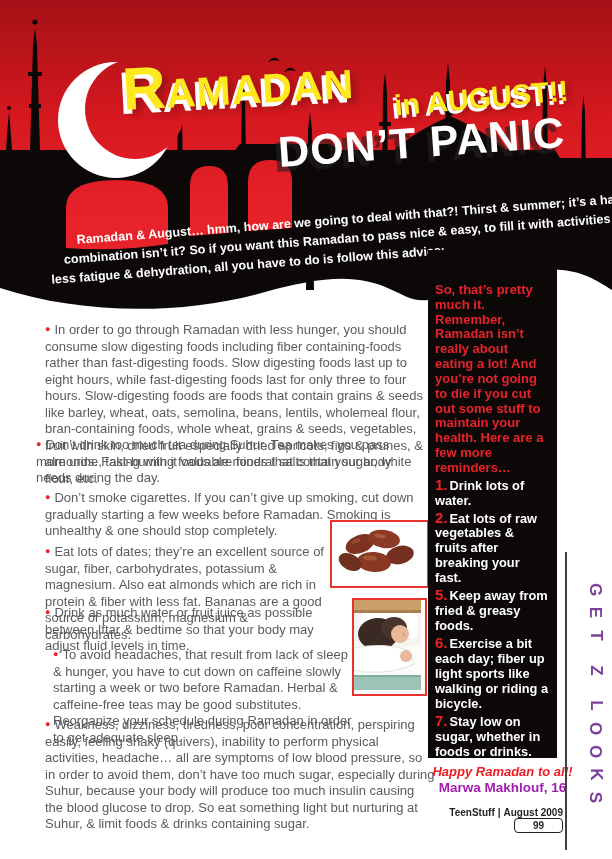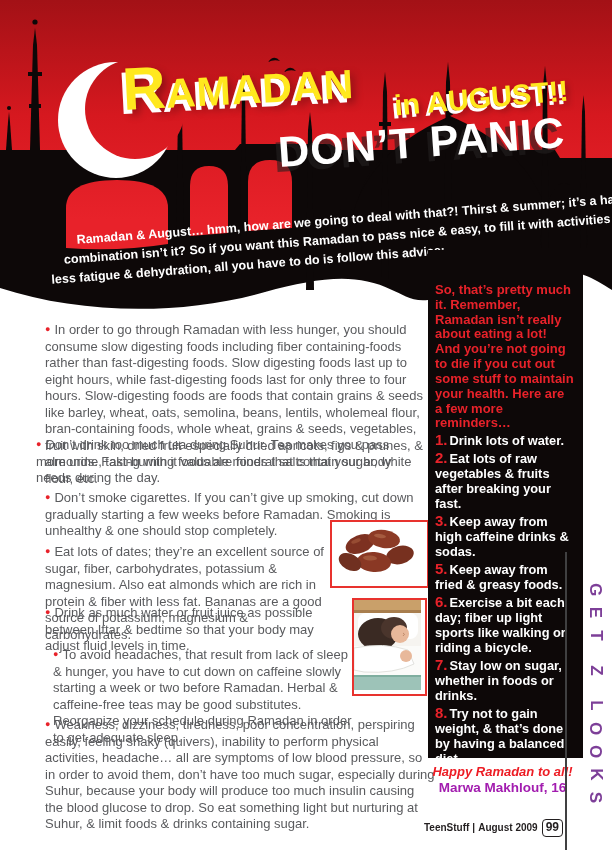--- a/index.html
+++ b/index.html
@@ -33,36 +33,36 @@
   #p4{left:45px;top:536px;width:280px;margin-top:8px;}
   #p5{left:45px;top:605px;width:300px;}
   #p6{left:45px;top:647px;width:304px;margin-left:8px;}
   #p7{left:45px;top:717px;width:390px;}
 
   .img-frame{position:absolute;border:2px solid #e8322e;background:#ffffff;overflow:hidden;}
   .img-dates{left:330px;top:520px;width:95px;height:64px;}
   .img-sleep{left:352px;top:598px;width:71px;height:94px;}
   .img-frame svg{display:block;}
 
-  .sidebar{position:absolute;left:428px;top:250px;width:155px;height:508px;background:#0d0808;
+  .sidebar{position:absolute;left:428px;top:250px;width:129px;height:508px;background:#0d0808;
            box-sizing:border-box;padding:33px 8px 0 7px;overflow:hidden;}
   .sidebar-intro{color:#e8222a;font-weight:bold;font-size:13px;line-height:1.14;}
   .reminders{}
   .rem-item{color:#ffffff;font-weight:bold;font-size:12.8px;line-height:1.17;}
   .rem-num{color:#e8222a;font-size:15px;margin-right:2px;}
 
   .happy{position:absolute;left:428px;top:764px;width:149px;text-align:center;color:#ed1c24;
          font-weight:bold;font-style:italic;font-size:13px;}
   .author{position:absolute;left:428px;top:780px;width:149px;text-align:center;color:#a21caf;
          font-weight:bold;font-size:13.5px;}
   .footer{position:absolute;left:420px;top:807px;width:143px;text-align:right;font-size:10px;
          color:#231f20;font-weight:bold;}
   .footer .sep{margin:0 3px;}
-  .badge{display:inline-block;border:1.5px solid #231f20;border-radius:4px;padding:0 3px;
-         margin-left:4px;font-size:12px;line-height:1.3;margin-top:12px;}
+  .badge{display:inline-block;border:1.5px solid #231f20;border-radius:4px;padding:0 18px;
+         margin-left:4px;font-size:10px;line-height:1.3;}
 
   .vline{position:absolute;left:565px;top:552px;width:2px;height:298px;background:#404041;}
   .vtext{position:absolute;left:583px;top:578px;width:26px;display:flex;flex-direction:column;
          align-items:center;}
   .vletter{transform:rotate(90deg);color:#7d3f98;font-weight:bold;font-size:17px;line-height:1;
          margin:3px 0;}
   .vgap{height:12px;}
 </style>
 </head>
 <body>
@@ -181,21 +181,20 @@
       <rect x="0" y="76" width="67" height="14" fill="#9dc3b8"></rect>
       <path d="M0,76 L67,76" stroke="#7fae9f" stroke-width="2"></path>
     </svg>
   </div>
 
   <div class="sidebar">
     <div class="sidebar-intro">So, that’s pretty much it. Remember, Ramadan isn’t really about eating a lot! And you’re not going to die if you cut out some stuff to maintain your health. Here are a few more reminders…</div>
     <div class="reminders">
       <div class="rem-item"><span class="rem-num">1.</span><span>Drink lots of water.</span></div>
       <div class="rem-item"><span class="rem-num">2.</span><span>Eat lots of raw vegetables &amp; fruits after breaking your fast.</span></div>
-      <div class="rem-item"><span class="rem-num">3.</span><span>Keep away from high caffeine drinks &amp; sodas.</span></div>
       <div class="rem-item"><span class="rem-num">5.</span><span>Keep away from fried &amp; greasy foods.</span></div>
       <div class="rem-item"><span class="rem-num">6.</span><span>Exercise a bit each day; fiber up light sports like walking or riding a bicycle.</span></div>
       <div class="rem-item"><span class="rem-num">7.</span><span>Stay low on sugar, whether in foods or drinks.</span></div>
       <div class="rem-item"><span class="rem-num">8.</span><span>Try not to gain weight, &amp; that’s done by having a balanced diet.</span></div>
     </div>
   </div>
 
   <div class="happy">Happy Ramadan to all!</div>
   <div class="author">Marwa Makhlouf, 16</div>
 

